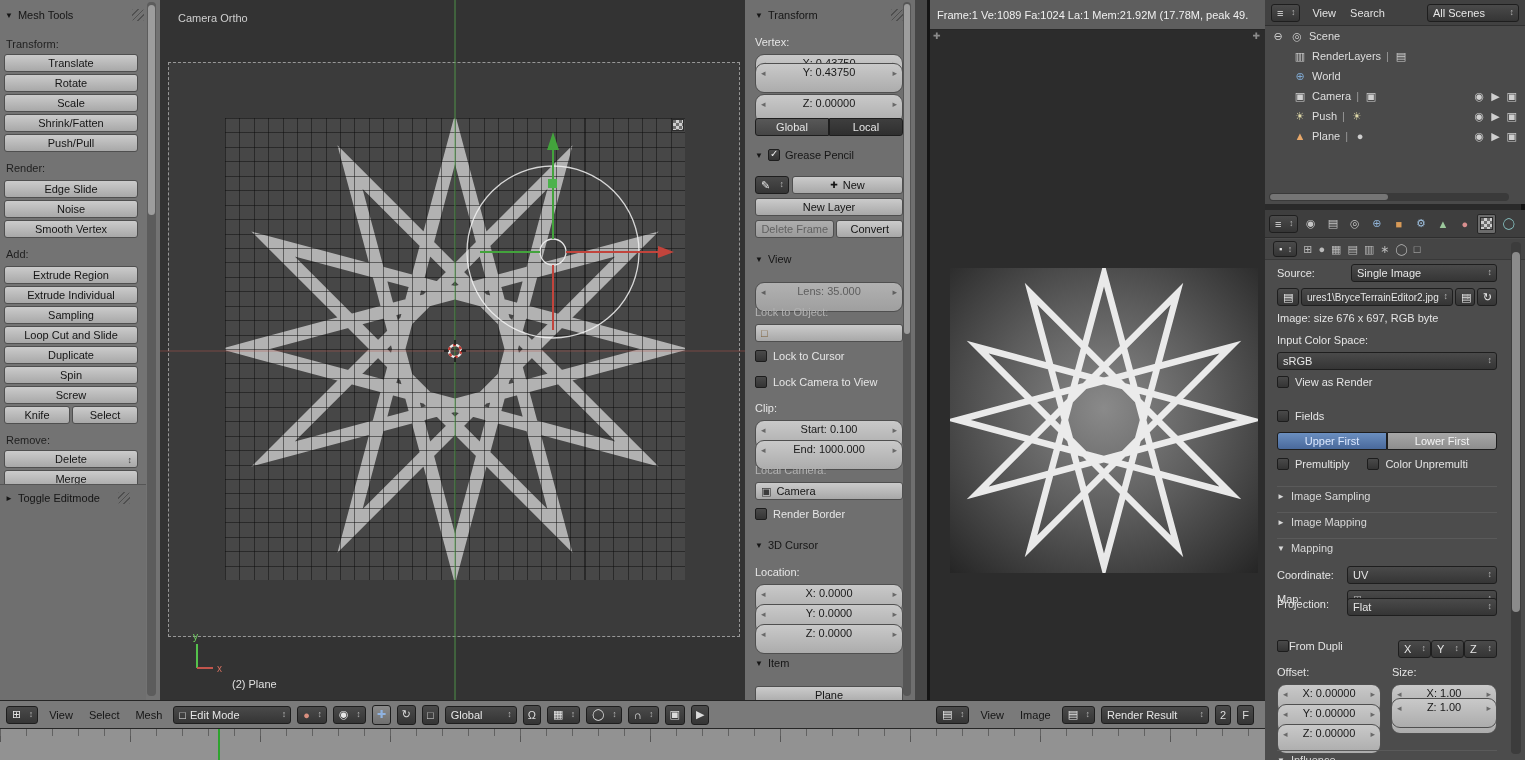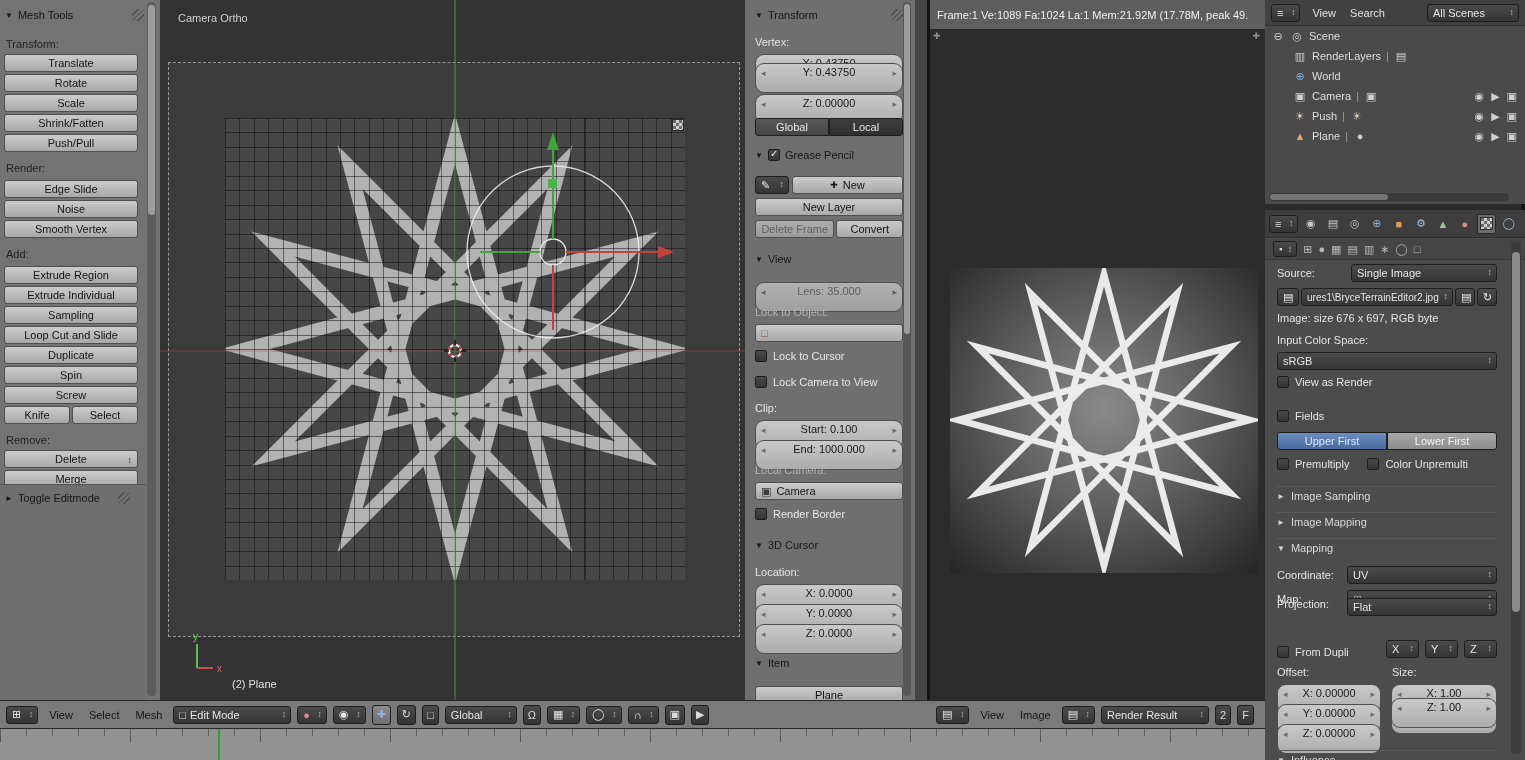--- a/index.html
+++ b/index.html
@@ -440,21 +440,21 @@
     <div class="dd" style="margin-left:auto;width:150px">
       <span class="ico" style="color:#9a9a9a">⊞</span>
     </div>
   </div>
   <div class="pr" style="top:388px;display:flex;align-items:flex-start">
     <span class="plbl">Projection:</span>
     <div class="dd" style="margin-left:auto;width:150px">
       <span>Flat</span>
     </div>
   </div>
-  <div class="pr" style="top:430px;display:flex;align-items:flex-end;gap:6px">
+  <div class="pr" style="top:430px;display:flex;align-items:flex-start;gap:0">
     <span class="cb"></span>
     <span class="plbl">From Dupli</span>
     <div class="dd" style="margin-left:auto;width:33px">
         <span>X</span>
       </div>
     <div class="dd" style="width:33px">
         <span>Y</span>
       </div>
     <div class="dd" style="width:33px">
         <span>Z</span>

